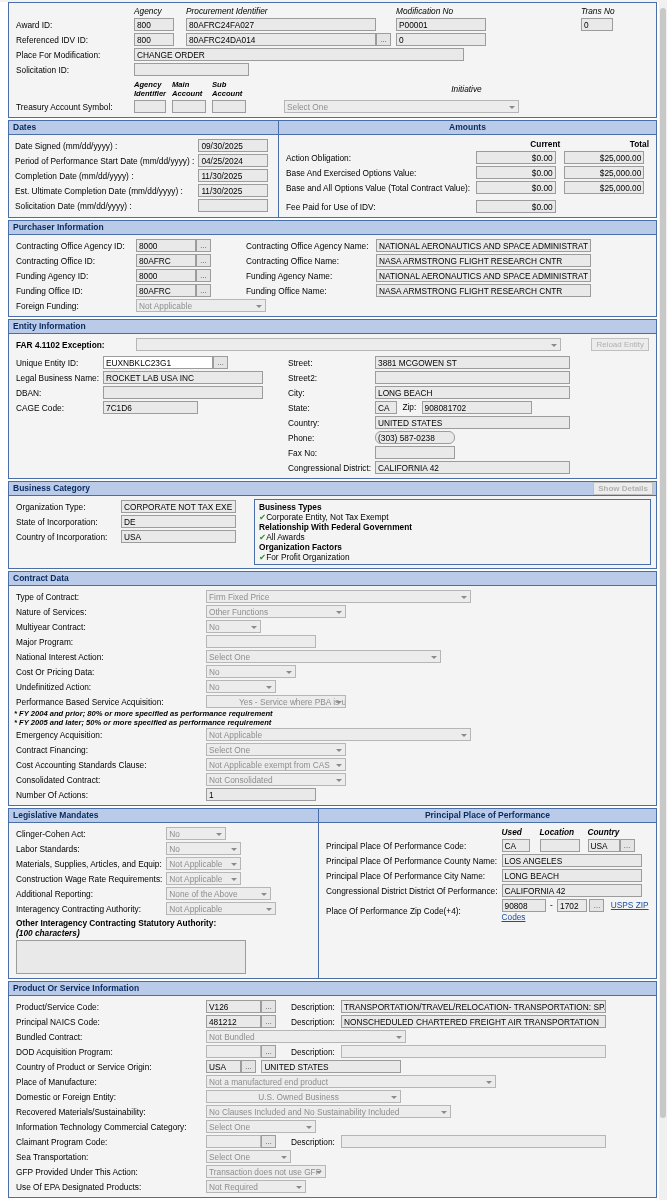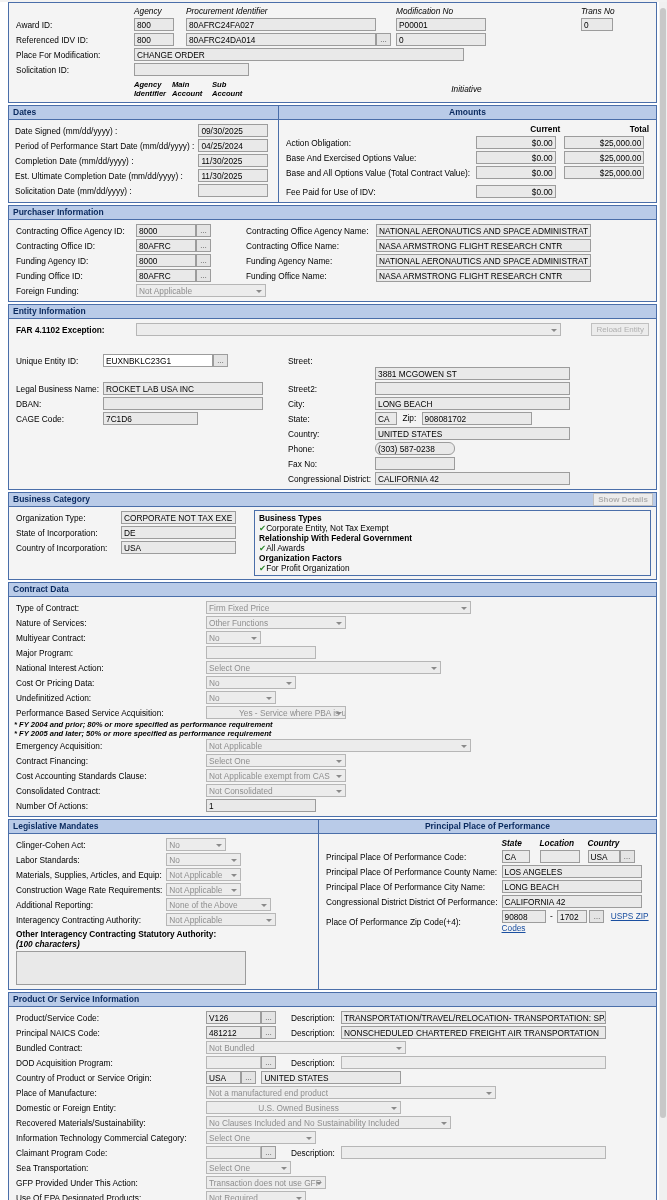--- a/index.html
+++ b/index.html
@@ -158,20 +158,28 @@
       <table class="grid" style="margin-top:2px;">
         <tbody>
             <tr>
           <td style="width:118px;"></td>
           <td style="width:38px;" class="hdr-i bold tiny">Agency<br>Identifier</td>
           <td style="width:40px;" class="hdr-i bold tiny">Main<br>Account</td>
           <td style="width:42px;" class="hdr-i bold tiny">Sub<br>Account</td>
           <td style="width:30px;"></td>
           <td class="hdr-i" style="text-align:center;">Initiative</td>
         </tr>
+        <tr>
+          <td class="lbl">Treasury Account Symbol:</td>
+          <td><span class="inp" style="width:32px;"></span></td>
+          <td><span class="inp" style="width:34px;"></span></td>
+          <td><span class="inp" style="width:34px;"></span></td>
+          <td></td>
+          <td><span class="sel" style="width:235px;">Select One</span></td>
+        </tr>
       </tbody>
         </table>
     </div>
   </div>
 
   <div class="section">
     <div style="display:flex;">
       <div style="width:270px;border-right:1px solid #4a6ea9;">
         <div class="sec-header" style="border-right:0;">Dates</div>
         <div class="sec-body" style="padding:3px 4px;">
@@ -287,21 +295,21 @@
           <td style="text-align:right;"><span class="btn-grey">Reload Entity</span></td>
         </tr>
       </tbody>
         </table>
       <table class="grid" style="margin-top:3px;">
         <tbody>
             <tr>
           <td class="lbl" style="width:82px;">Unique Entity ID:</td>
           <td style="width:185px;"><span class="inp white" style="width:110px;">EUXNBKLC23G1</span><span class="btn3">…</span></td>
           <td class="lbl" style="width:60px;">Street:</td>
-          <td><span class="inp" style="width:195px;margin-top:26px;">3881 MCGOWEN ST</span></td>
+          <td><span class="inp" style="width:195px;">3881 MCGOWEN ST</span></td>
         </tr>
         <tr>
           <td class="lbl"><span>Legal Business Name:</span></td>
           <td><span class="inp" style="width:160px;">ROCKET LAB USA INC</span></td>
           <td class="lbl">Street2:</td>
           <td><span class="inp" style="width:195px;"></span></td>
         </tr>
         <tr>
           <td class="lbl">DBAN:</td>
           <td><span class="inp" style="width:160px;"></span></td>
@@ -496,21 +504,21 @@
             </table>
         </div>
       </div>
       <div style="flex:1;">
         <div class="sec-header" style="text-align:center;">Principal Place of Performance</div>
         <div class="sec-body" style="padding:3px 5px;">
           <table class="grid">
             <tbody>
                 <tr>
               <td style="width:160px;"></td>
-              <td class="hdr-i bold" style="width:38px;">State</td>
+              <td class="hdr-i bold" style="width:38px;">Used</td>
               <td class="hdr-i bold" style="width:48px;">Location</td>
               <td class="hdr-i bold">Country</td>
             </tr>
             <tr>
               <td class="lbl">Principal Place Of Performance Code:</td>
               <td><span class="inp" style="width:28px;">CA</span></td>
               <td><span class="inp" style="width:40px;"></span></td>
               <td><span class="inp" style="width:32px;">USA</span><span class="btn3">…</span></td>
             </tr>
             <tr>

